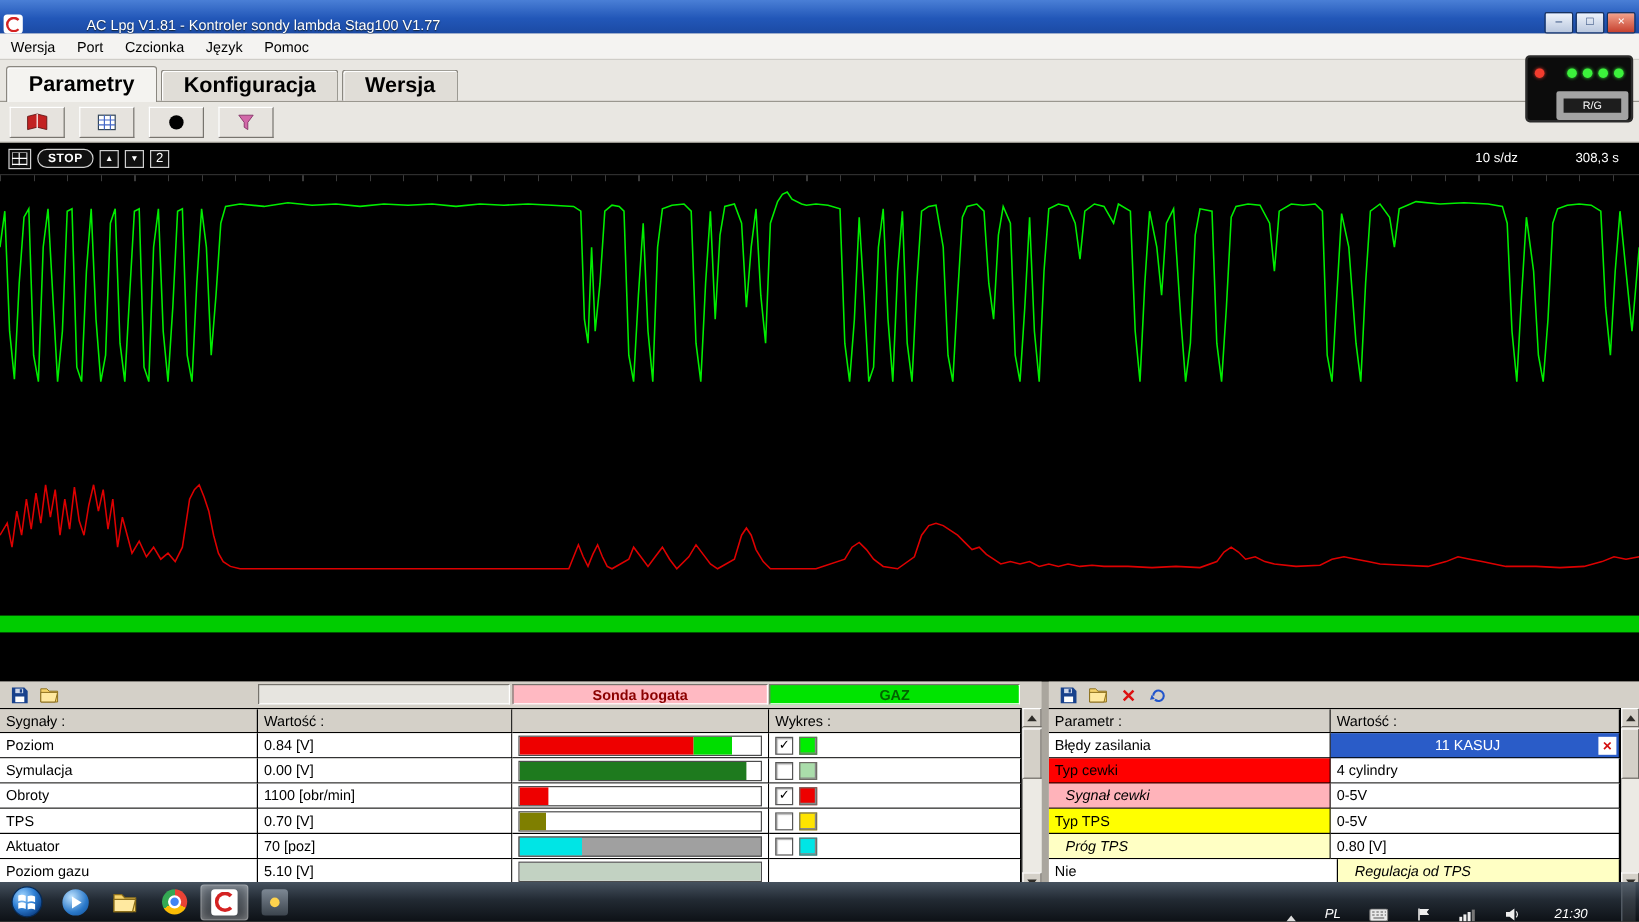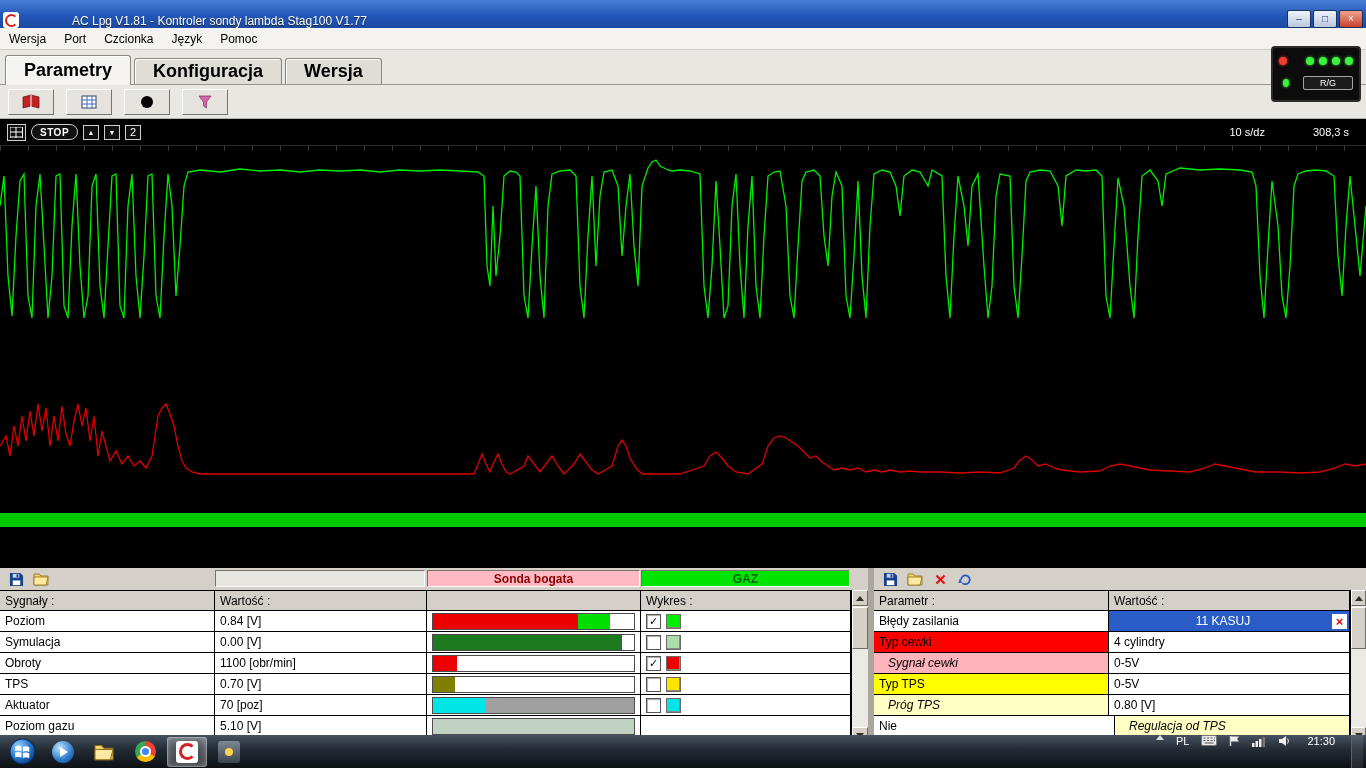--- a/index.html
+++ b/index.html
@@ -32,21 +32,21 @@
   
   .led-panel{position:absolute;top:46px;right:5px;width:90px;height:56px;background:#0c0c0c;border:2px solid #2c2c2c;border-radius:4px;z-index:5;padding:7px 6px;box-sizing:border-box;}
   .led-row{display:flex;align-items:center;height:12px;}
   .led{width:8px;height:8px;border-radius:50%;}
   .led.red{background:#f23c2e;box-shadow:0 0 3px #f23c2e;}
   .led.green{background:#3cf23c;box-shadow:0 0 3px #3cf23c;}
   .led-row .led.red{margin-right:14px;}
   .led-row .led.green{margin-left:5px;}
   .led-row2{display:flex;align-items:center;margin-top:9px;}
   .led-row2 .led{margin-left:4px;}
-  .rg{margin-left:14px;font-size:9px;color:#fff;border:1px solid #a3a3a3;border-radius:2px;padding:1px 16px;background:#1d1d1d;}
+  .rg{margin-left:14px;font-size:9px;color:#fff;border:6px solid #a3a3a3;border-radius:2px;padding:1px 16px;background:#1d1d1d;}
 
   
   .chartwrap{height:449px;background:#000;position:relative;}
   .chartbar{height:26px;display:flex;align-items:center;gap:5px;padding:0 7px;color:#fff;}
   .cbtn{border:1px solid #cfcfcf;background:#101010;color:#fff;display:flex;align-items:center;justify-content:center;box-sizing:border-box;}
   .cbtn.grid{width:19px;height:17px;}
   .cbtn.stop{height:16px;padding:0 8px;border-radius:8px;font-size:10px;font-weight:bold;letter-spacing:.5px;}
   .cbtn.arr{width:16px;height:15px;font-size:7px;}
   .cbtn.num{width:16px;height:15px;font-size:11px;}
   .cinfo{margin-left:auto;display:flex;gap:48px;font-size:11px;padding-right:10px;}
@@ -100,21 +100,21 @@
   .tbicon{width:38px;height:28px;display:flex;align-items:center;justify-content:center;border-radius:3px;}
   .tbicon.active{background:rgba(255,255,255,.2);border:1px solid rgba(255,255,255,.4);box-shadow:inset 0 0 7px rgba(255,255,255,.35);}
   .chrome{width:21px;height:21px;border-radius:50%;background:conic-gradient(#ea4335 0 33%,#fbbc05 33% 66%,#34a853 66% 100%);position:relative;}
   .chrome::after{content:"";position:absolute;inset:5px;border-radius:50%;background:#4285f4;border:2px solid #fff;}
   .aclogo{width:22px;height:22px;background:#fff;border-radius:3px;display:flex;align-items:center;justify-content:center;}
   .aclogo i{display:block;width:11px;height:11px;border:3px solid #d42222;border-right-color:transparent;border-radius:50%;}
   .genapp{width:22px;height:22px;border-radius:3px;background:linear-gradient(#7d8894,#3c444d);display:flex;align-items:center;justify-content:center;}
   .genapp b{width:8px;height:8px;border-radius:50%;background:#ffd34d;}
   .wmp{width:22px;height:22px;border-radius:50%;background:radial-gradient(circle at 35% 30%,#bfe3ff,#2b79c9 60%,#0d4a93);display:flex;align-items:center;justify-content:center;}
   .wmp i{width:0;height:0;border-top:5px solid transparent;border-bottom:5px solid transparent;border-left:8px solid #fff;margin-left:2px;}
-  .tray{margin-left:auto;display:flex;align-items:flex-start;gap:12px;color:#fff;font-size:11px;padding-right:3px;height:100%;}
+  .tray{margin-left:auto;display:flex;align-items:flex-end;gap:24px;color:#fff;font-size:11px;padding-right:3px;height:100%;font-style:italic;}
   .tray .chev{width:0;height:0;border-left:4px solid transparent;border-right:4px solid transparent;border-bottom:5px solid #ddd;}
   .clock{padding:0 4px;}
   .showdesk{width:11px;height:33px;border-left:1px solid #5a636d;background:rgba(255,255,255,.09);}
 </style>
 </head>
 <body>
 
 <div class="screen">
 
   <div class="titlebar">

